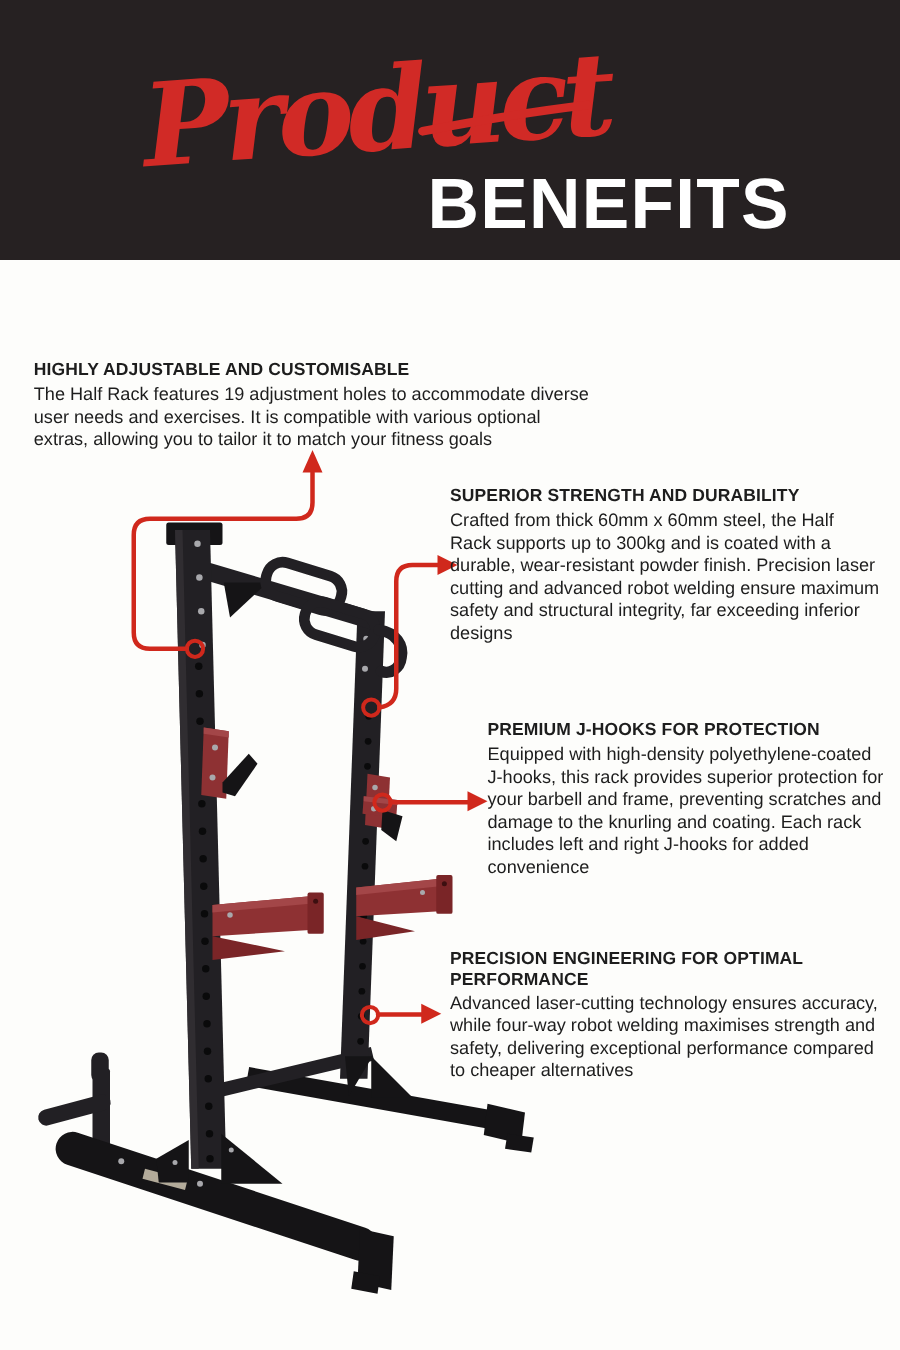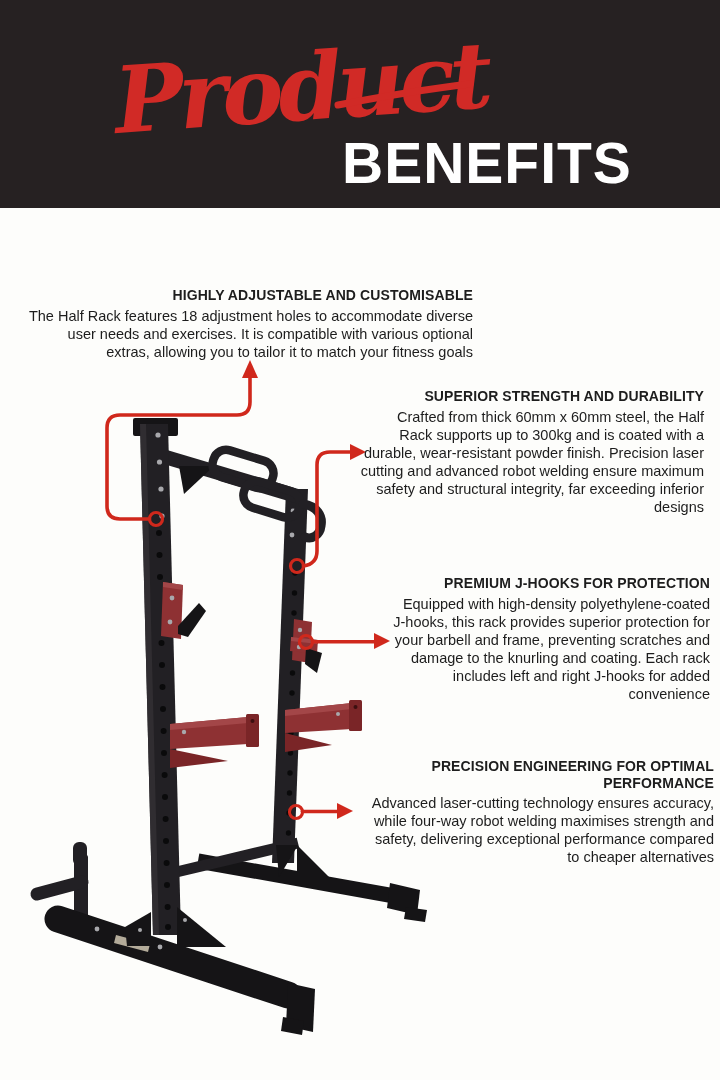--- a/index.html
+++ b/index.html
@@ -13,21 +13,21 @@
   html,body{background:#e9e9e9}
   .page{position:relative;width:720px;height:1080px;margin:0 auto;background:var(--page-bg);
     overflow:hidden;font-family:"Liberation Sans","DejaVu Sans",sans-serif}
   .header{position:absolute;left:0;top:0;width:720px;height:208px;background:var(--header-bg)}
   .script-word{position:absolute;left:114px;top:34px;font-family:"DejaVu Serif","Liberation Serif",serif;
     font-style:italic;font-weight:700;font-size:92px;letter-spacing:-5px;color:var(--script-red);
     transform:rotate(-4deg);white-space:nowrap}
   .main-word{position:absolute;left:342px;top:130px;font-weight:700;font-size:57px;
     letter-spacing:1px;color:var(--benefits-text);white-space:nowrap}
   .flourish{position:absolute;left:0;top:0;pointer-events:none}
-  .benefit{position:absolute;text-align:right;color:var(--body-text)}
+  .benefit{position:absolute;text-align:left;color:var(--body-text)}
   .benefit h3{font-size:14px;line-height:1.18;font-weight:700;margin:0 0 3px;letter-spacing:.1px}
   .benefit p{font-size:14.5px;line-height:18px;margin:0}
   .b1{left:27px;top:287px;width:446px}
   .b2{left:360px;top:388px;width:344px}
   .b3{left:390px;top:575px;width:320px}
   .b4{left:360px;top:758px;width:354px}
   .rack-svg{position:absolute;left:0;top:415px;width:440px;height:630px;pointer-events:none}
   .ann-svg{position:absolute;left:0;top:0;width:720px;height:1080px;pointer-events:none}
   
   .k1{fill:var(--rack-dark)} .k2{fill:var(--rack-darker)} .k3{fill:var(--rack-edge)}
@@ -203,21 +203,21 @@
     </g>
     <g>
       <circle class="ann-dot" cx="296" cy="812" r="6.5"></circle>
       <path class="ann" d="M302.5,811.5 H338"></path>
       <polygon class="ann-head" points="353,811 337,803 337,819"></polygon>
     </g>
   </svg>
 
   <section class="benefit b1">
     <h3>HIGHLY ADJUSTABLE AND CUSTOMISABLE</h3>
-    <p>The Half Rack features 18 adjustment holes to accommodate diverse user needs and exercises. It is compatible with various optional extras, allowing you to tailor it to match your fitness goals</p>
+    <p>The Half Rack features 19 adjustment holes to accommodate diverse user needs and exercises. It is compatible with various optional extras, allowing you to tailor it to match your fitness goals</p>
   </section>
 
   <section class="benefit b2">
     <h3>SUPERIOR STRENGTH AND DURABILITY</h3>
     <p>Crafted from thick 60mm x 60mm steel, the Half Rack supports up to 300kg and is coated with a durable, wear-resistant powder finish. Precision laser cutting and advanced robot welding ensure maximum safety and structural integrity, far exceeding inferior designs</p>
   </section>
 
   <section class="benefit b3">
     <h3>PREMIUM J-HOOKS FOR PROTECTION</h3>
     <p>Equipped with high-density polyethylene-coated J-hooks, this rack provides superior protection for your barbell and frame, preventing scratches and damage to the knurling and coating. Each rack includes left and right J-hooks for added convenience</p>

